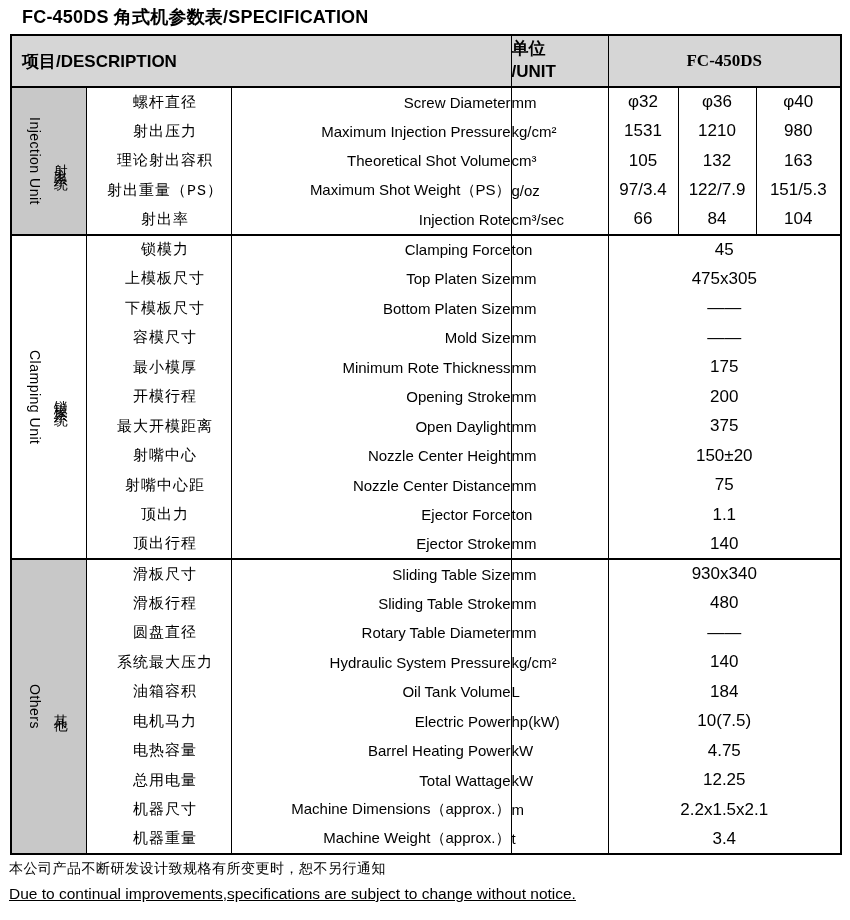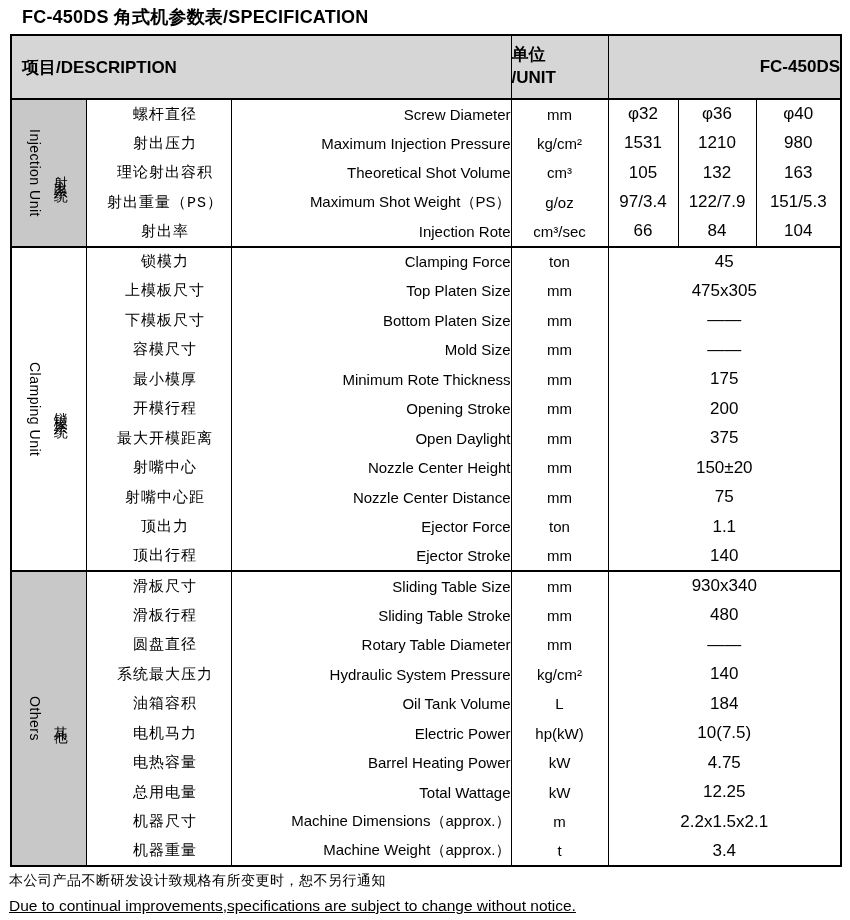--- a/index.html
+++ b/index.html
@@ -24,38 +24,38 @@
   }
   th, td {
     border-left: 1px solid #000;
     border-right: 1px solid #000;
     border-top: none; border-bottom: none;
     padding: 0;
     overflow: hidden;
     white-space: nowrap;
   }
   thead { border-bottom: 2px solid #000; }
-  thead tr { height: 64px; }
+  thead tr { height: 52px; }
   thead th {
     background: #d6d6d6;
     font-size: 17px;
     font-weight: bold;
   }
   th.th-desc { text-align: left; padding-left: 10px; }
   th.th-unit { text-align: left; line-height: 1.35; }
-  th.th-model { text-align: right; }
+  th.th-model { text-align: center; font-family: Liberation Serif, serif; }
   tbody { border-top: 2px solid #000; }
   tbody tr { height: 29.5px; }
   td.cell-zh {
     font-family: Liberation Mono, monospace;
     font-size: 15px; text-align: center; padding-left: 13px;
     letter-spacing: 1px;
   }
   td.cell-en { font-size: 15px; text-align: right; padding-left: 8px; }
-  td.cell-unit { font-size: 15px; text-align: center; }
+  td.cell-unit { font-size: 15px; }
   td.cell-val { font-size: 17px; text-align: center; }
   td.section-label { position: relative; vertical-align: middle; }
   .vwrap {
     position: absolute; inset: 0;
     display: flex; flex-direction: row;
     align-items: center; justify-content: center;
     gap: 9px;
   }
   .v-en {
     writing-mode: vertical-rl;

